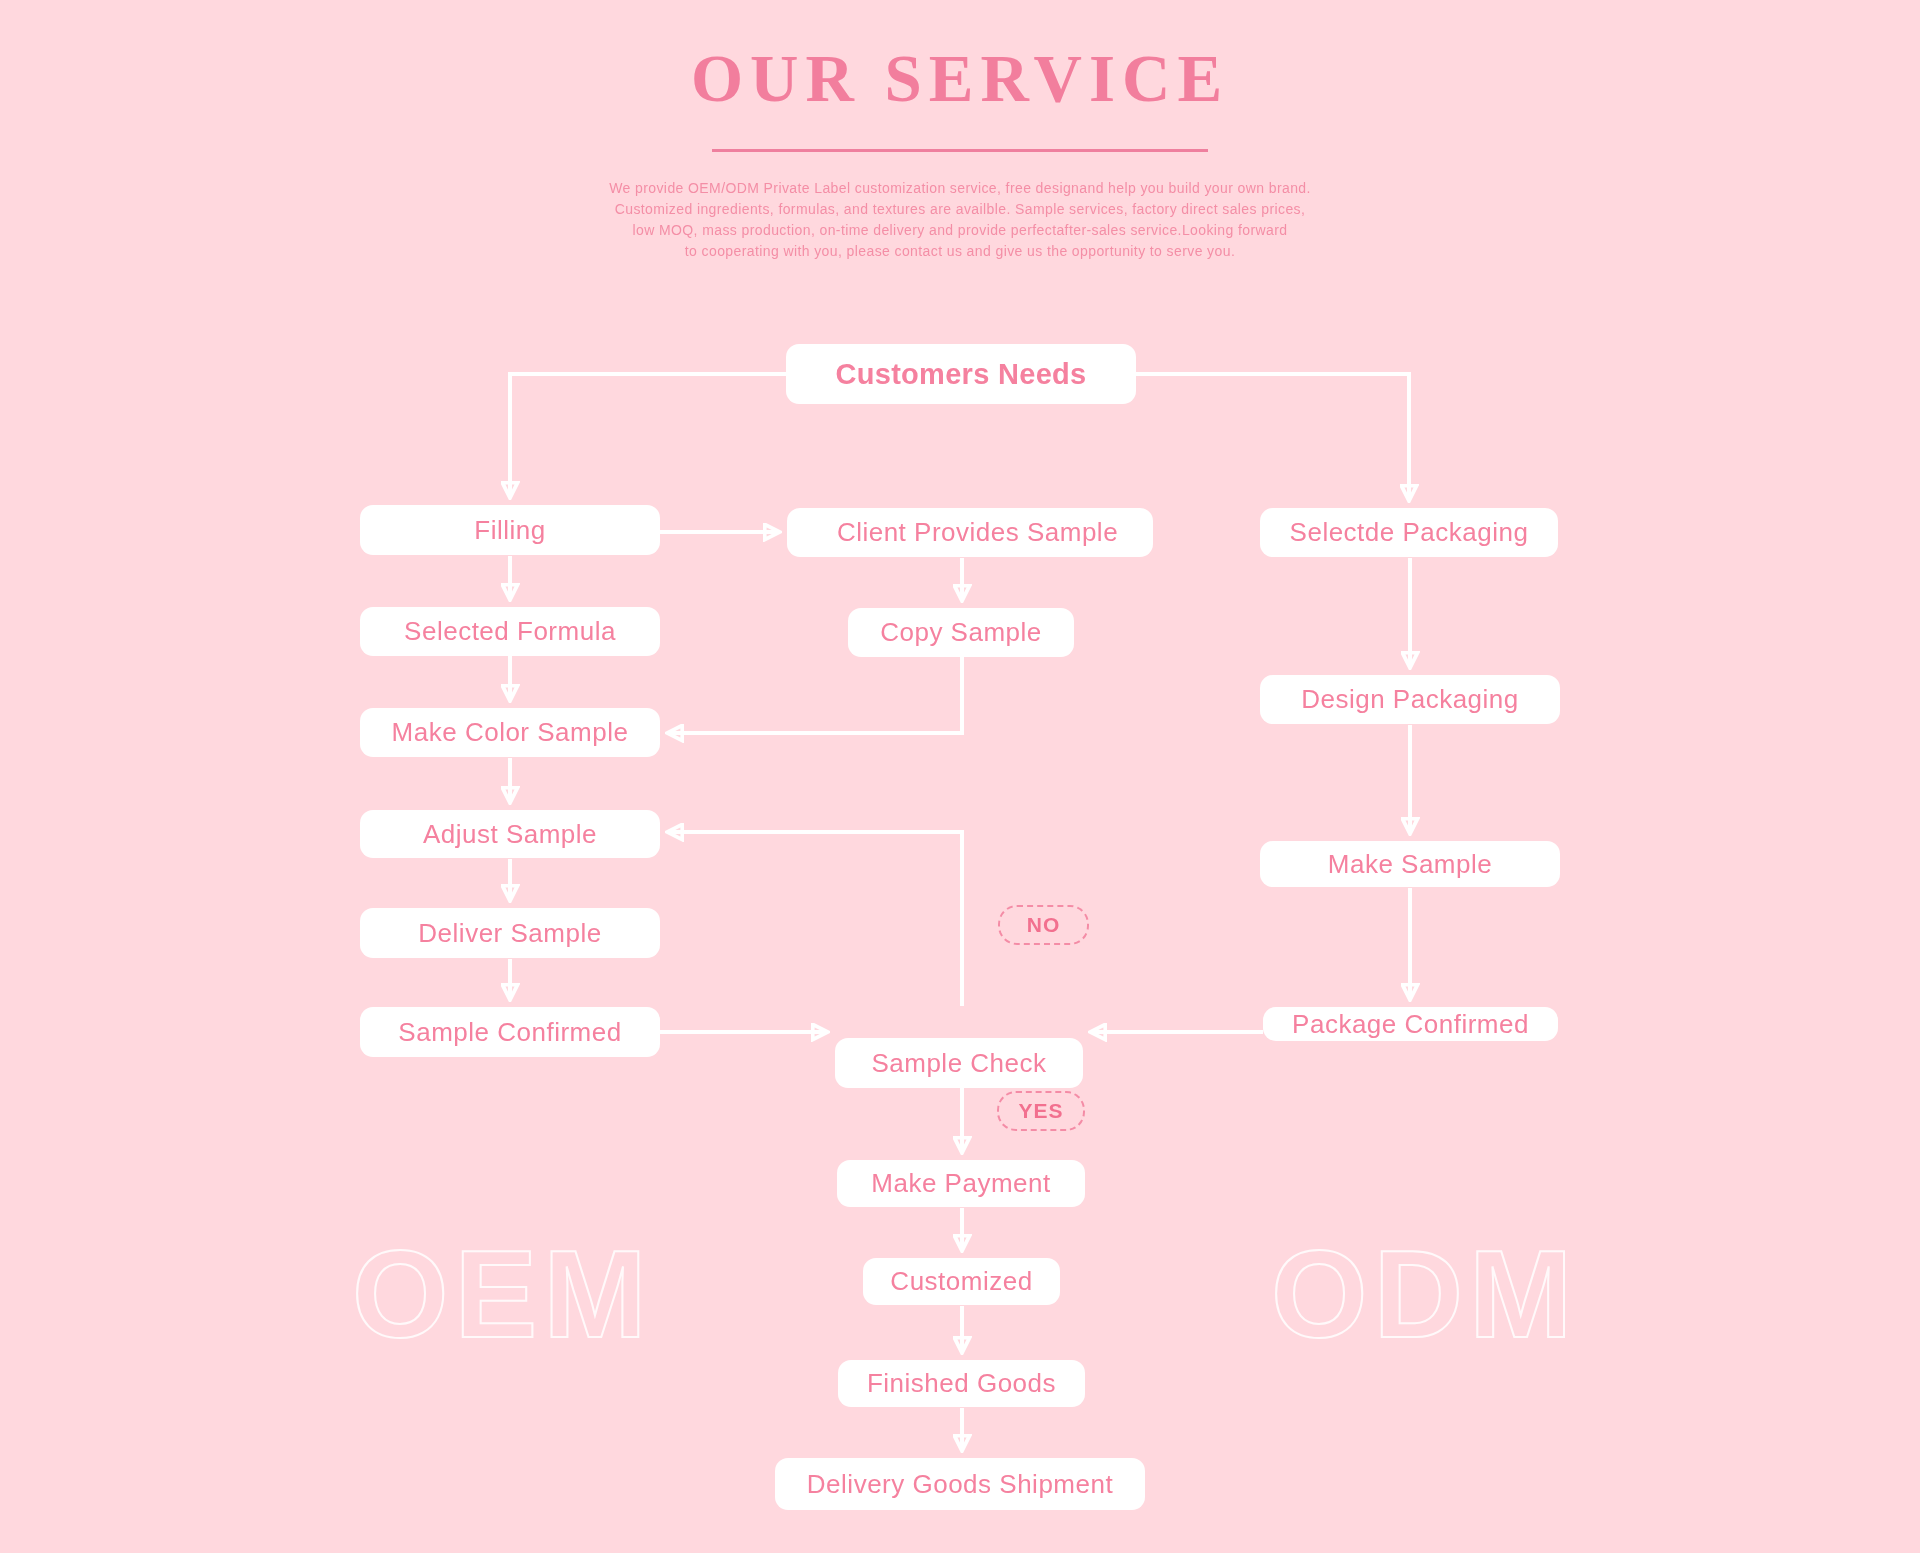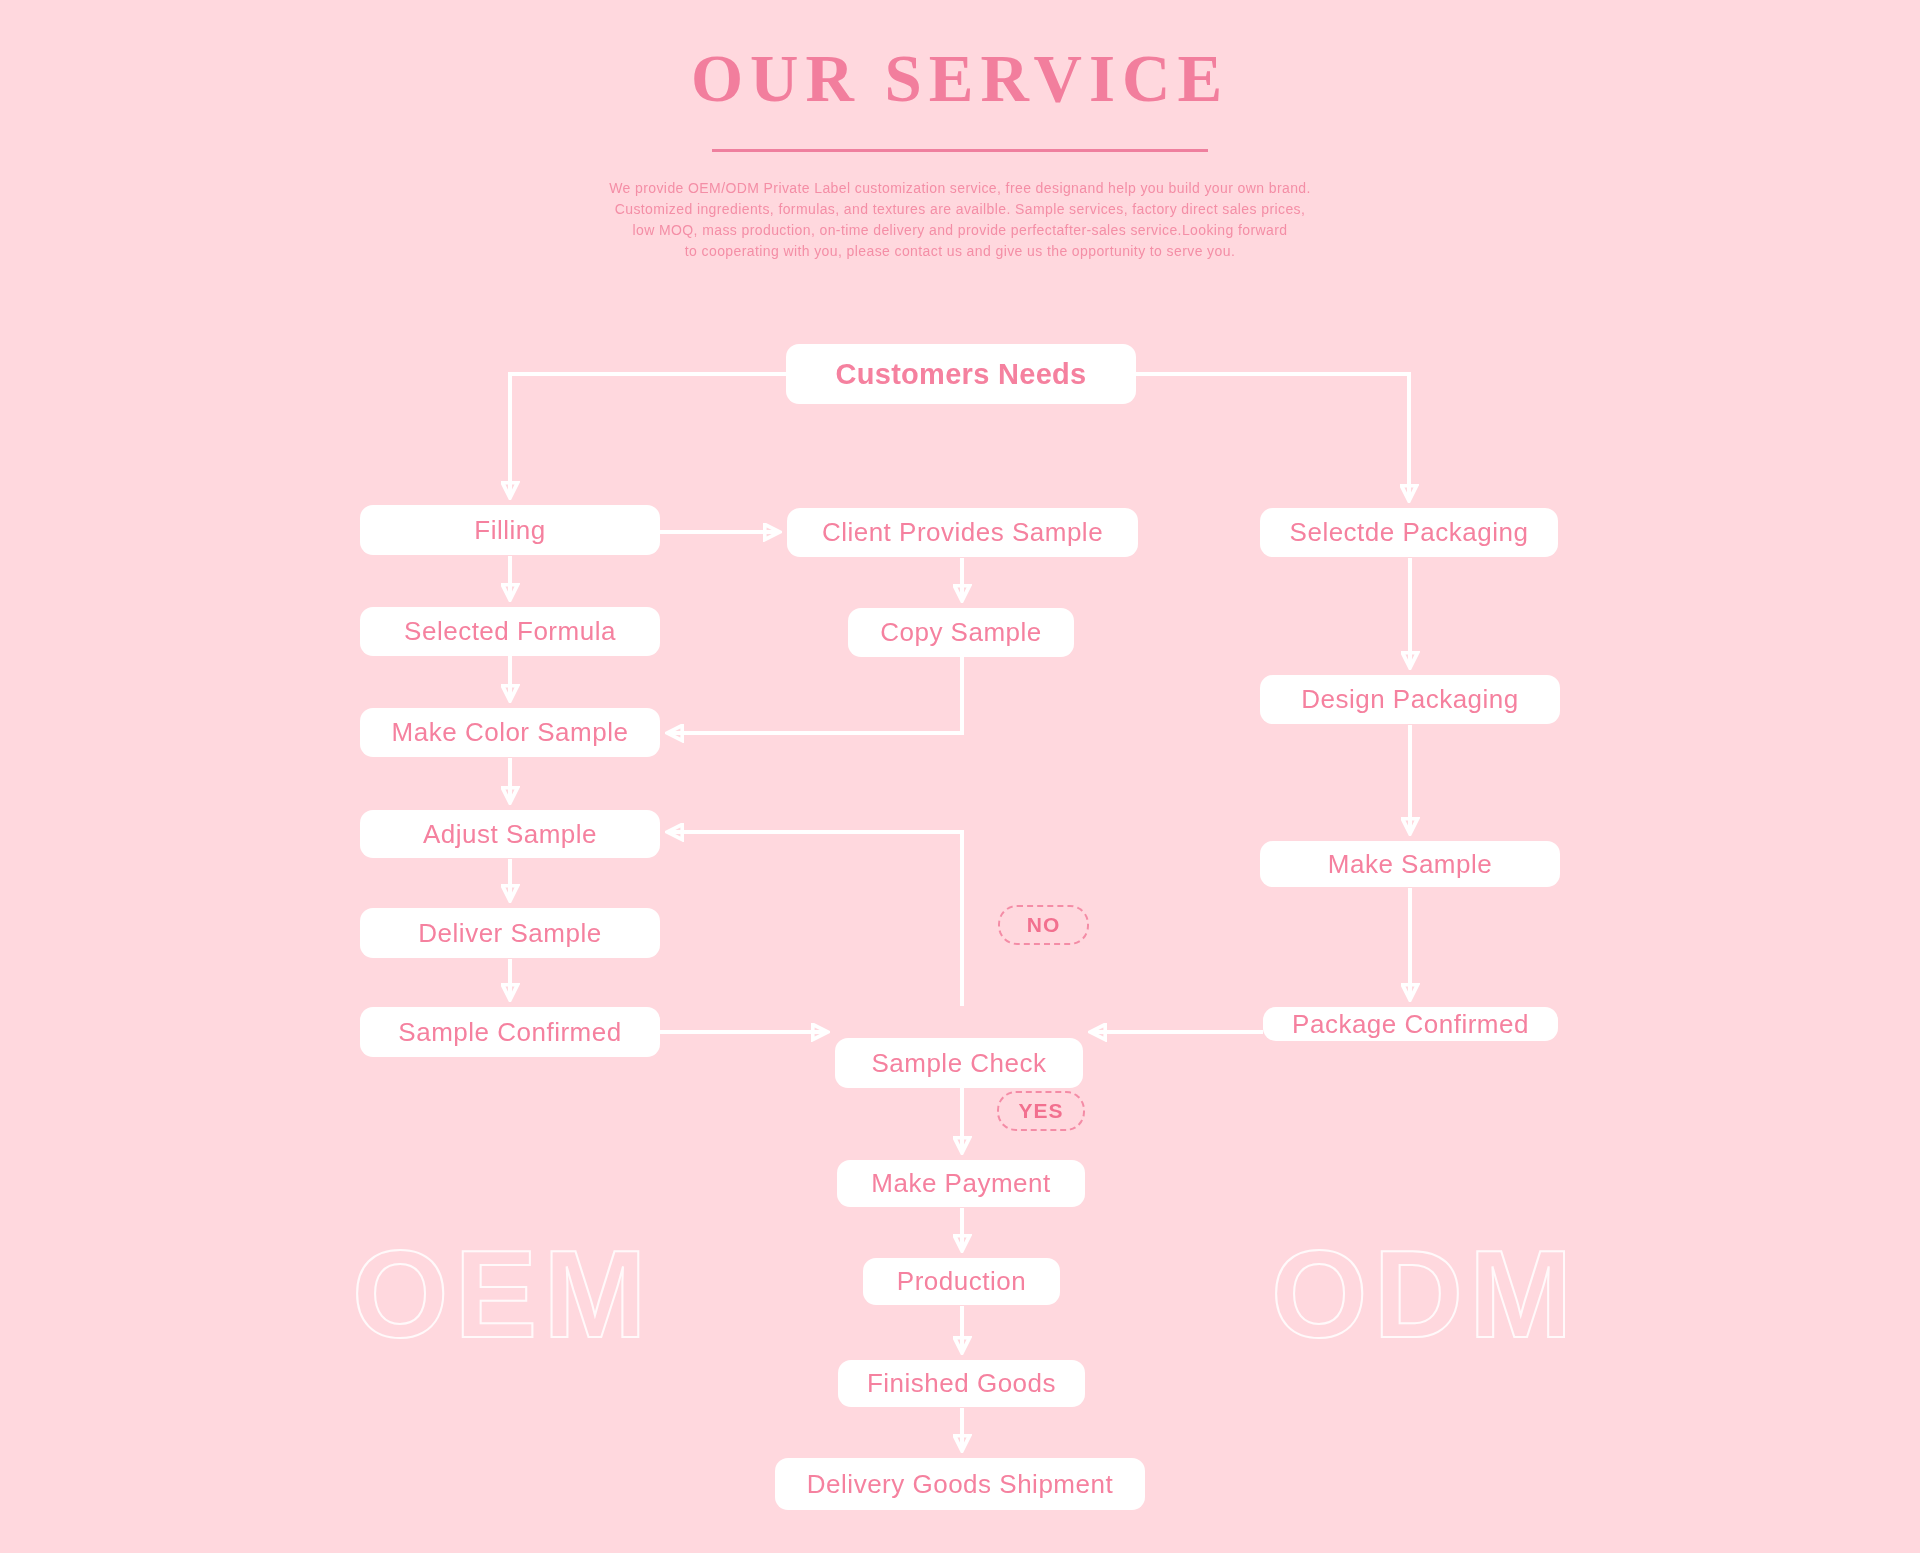--- a/index.html
+++ b/index.html
@@ -128,25 +128,25 @@
 
     <div class="node node--bold" style="left:786px;top:344px;width:350px;height:60px;">Customers Needs</div>
 
     <div class="node" style="left:360px;top:505px;width:300px;height:50px;">Filling</div>
     <div class="node" style="left:360px;top:607px;width:300px;height:49px;">Selected Formula</div>
     <div class="node" style="left:360px;top:708px;width:300px;height:49px;">Make Color Sample</div>
     <div class="node" style="left:360px;top:810px;width:300px;height:48px;">Adjust Sample</div>
     <div class="node" style="left:360px;top:908px;width:300px;height:50px;">Deliver Sample</div>
     <div class="node" style="left:360px;top:1007px;width:300px;height:50px;">Sample Confirmed</div>
 
-    <div class="node" style="left:787px;top:508px;width:351px;height:49px;">Client Provides Sample</div>
+    <div class="node" style="left:787px;top:508px;width:351px;height:49px;padding-left:15px;">Client Provides Sample</div>
     <div class="node" style="left:848px;top:608px;width:226px;height:49px;">Copy Sample</div>
     <div class="node" style="left:835px;top:1007px;width:248px;height:50px;margin-top:31px;">Sample Check</div>
     <div class="node" style="left:837px;top:1160px;width:248px;height:47px;">Make Payment</div>
-    <div class="node" style="left:863px;top:1258px;width:197px;height:47px;">Production</div>
+    <div class="node" style="left:863px;top:1258px;width:197px;height:47px;">Customized</div>
     <div class="node" style="left:838px;top:1360px;width:247px;height:47px;">Finished Goods</div>
     <div class="node" style="left:775px;top:1458px;width:370px;height:52px;">Delivery Goods Shipment</div>
 
     <div class="node" style="left:1260px;top:508px;width:298px;height:49px;">Selectde Packaging</div>
     <div class="node" style="left:1260px;top:841px;width:300px;height:46px;">Make Sample</div>
     <div class="node" style="left:1260px;top:675px;width:300px;height:49px;">Design Packaging</div>
     <div class="node" style="left:1263px;top:1007px;width:295px;height:34px;">Package Confirmed</div>
 
     <div class="badge" style="left:998px;top:905px;width:87px;height:36px;">NO</div>
     <div class="badge" style="left:997px;top:1091px;width:84px;height:36px;">YES</div>

